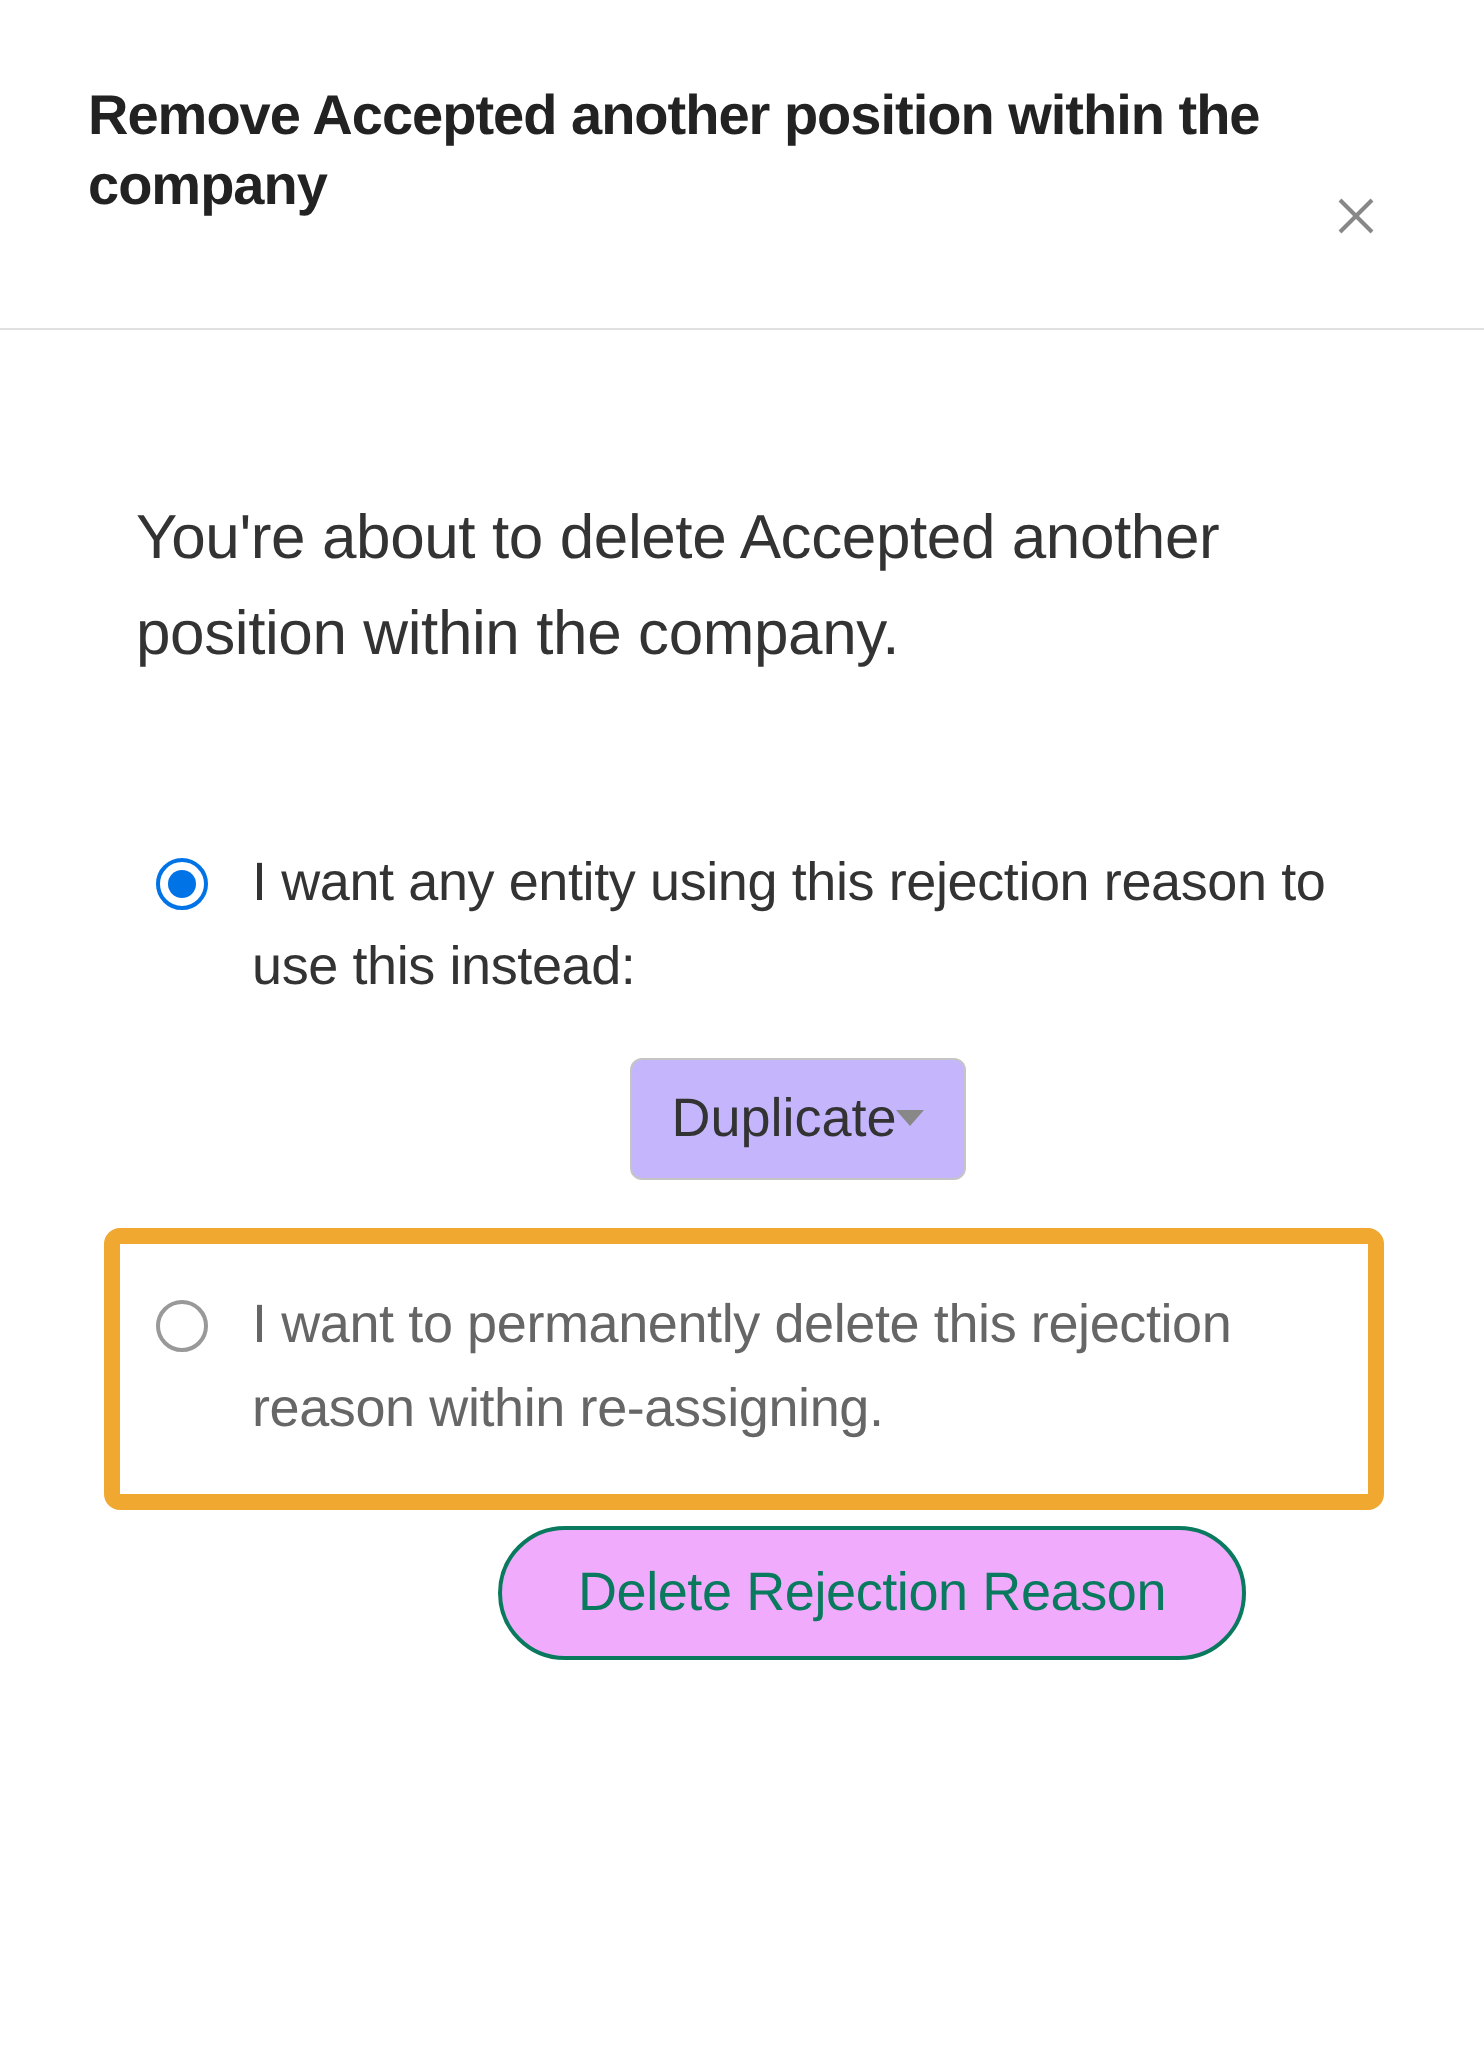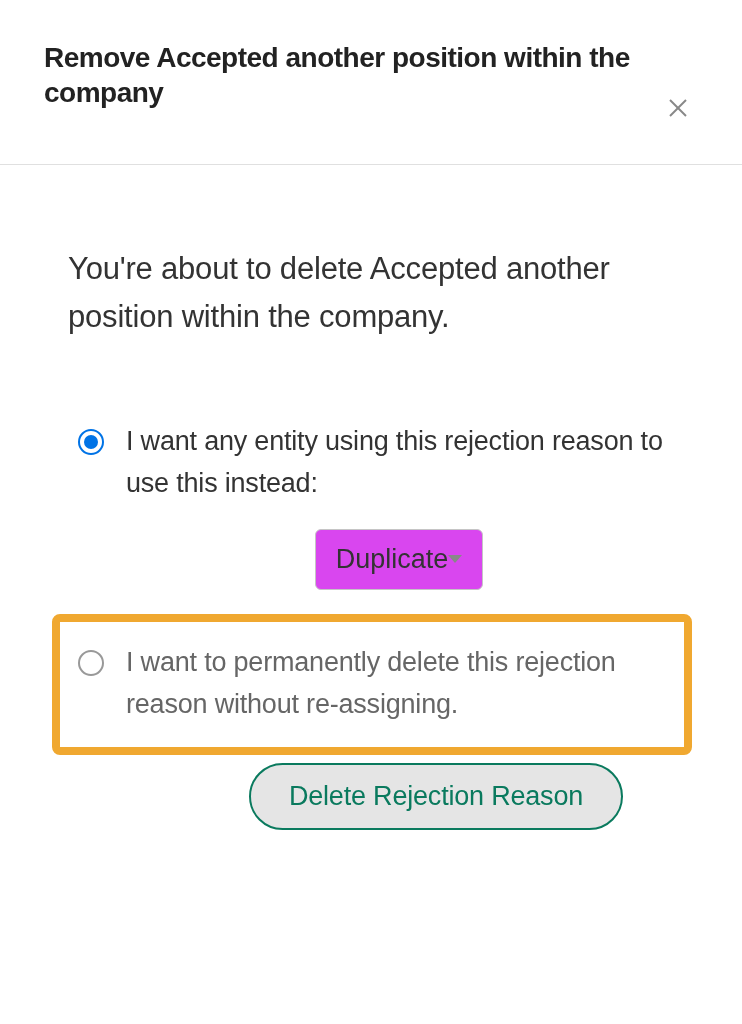--- a/index.html
+++ b/index.html
@@ -104,21 +104,21 @@
     }
     .select-wrapper {
       margin-top: 24px;
       margin-left: 56px;
       margin-bottom: 24px;
     }
     .select-box {
       width: 100%;
       border: 1px solid #c5c5c5;
       border-radius: 6px;
-      background: #d946ef;
+      background: #c4b5fd;
       padding: 14px 20px;
       font-size: 27px;
       color: #333;
       display: flex;
       align-items: center;
       justify-content: space-between;
       cursor: pointer;
     }
     .select-caret {
       width: 0;
@@ -139,21 +139,21 @@
       color: #666;
     }
     .action-row {
       display: flex;
       justify-content: center;
       padding-left: 130px;
     }
     .action-btn {
       border: 2px solid #0a7a5e;
       color: #0a7a5e;
-      background: #e5e5e5;
+      background: #f0abfc;
       font-size: 27px;
       font-weight: 400;
       padding: 16px 38px;
       border-radius: 999px;
       cursor: pointer;
       letter-spacing: -0.2px;
     }
   </style>
 </head>
 <body>
@@ -181,21 +181,21 @@
     <div class="select-wrapper">
       <div class="select-box">
         <span>Duplicate</span>
         <span class="select-caret"></span>
       </div>
     </div>
 
     <div class="highlighted-option">
       <div class="radio-option">
         <span class="radio-indicator radio-unselected"></span>
-        <span class="radio-label">I want to permanently delete this rejection reason without re-assigning.</span>
+        <span class="radio-label">I want to permanently delete this rejection reason within re-assigning.</span>
       </div>
     </div>
 
     <div class="action-row">
       <button class="action-btn">Delete Rejection Reason</button>
     </div>
 
   </div>
 </div>
 

